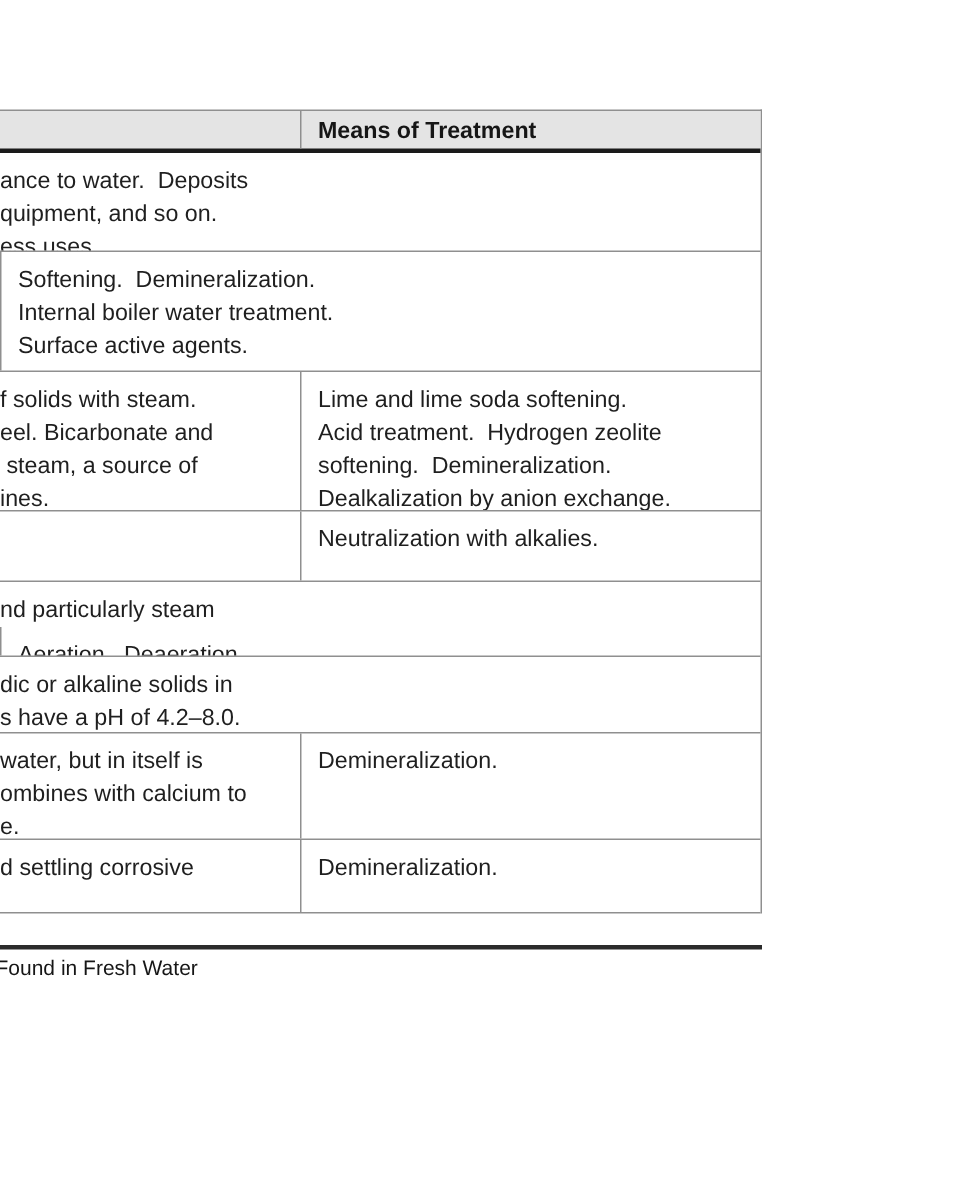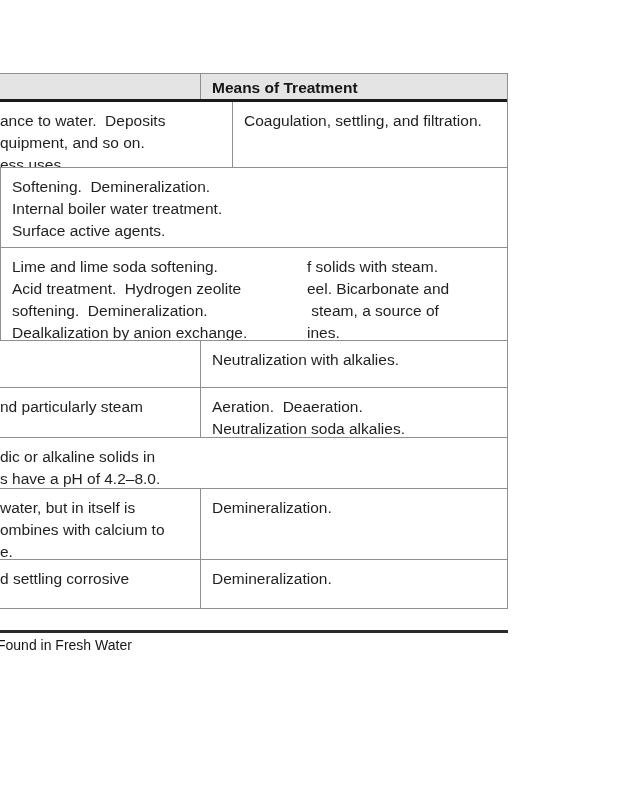--- a/index.html
+++ b/index.html
@@ -46,21 +46,21 @@
     border-left: 1px solid #8f8f8f;
     padding-left: 11px;
     padding-right: 8px;
   }
   .thead .cell { padding-top: 3px; line-height: 21px; }
   .thead .c-right { font-weight: bold; color: #161616; }
   .r0 { height: 66px; gap: 32px; }
   .r1 { height: 80px; }
   .r2 { height: 93px; }
   .r3 { height: 47px; }
-  .r4 { height: 50px; }
+  .r4 { height: 50px; flex-direction: column; }
   .r5 { height: 51px; }
   .r6 { height: 71px; }
   .r7 { height: 49px; border-bottom: 1px solid #8f8f8f; }
   .rule {
     position: absolute;
     left: 0;
     top: 630px;
     width: 508px;
     height: 3px;
     background: #2b2b2b;
@@ -84,38 +84,37 @@
 
     <div class="trow thead">
       <div class="cell c-left"></div>
       <div class="cell c-right">Means of Treatment</div>
     </div>
 
     <div class="trow r0">
       <div class="cell c-left">ance to water.  Deposits
 quipment, and so on.
 ess uses.</div>
-      <div class="cell c-right">Coagulation, settling, and filtration.</div>
     </div>
 
     <div class="trow r1">
       <div class="cell c-right">Softening.  Demineralization.
 Internal boiler water treatment.
 Surface active agents.</div>
     </div>
 
     <div class="trow r2">
+      <div class="cell c-left">f solids with steam.
+eel. Bicarbonate and
+ steam, a source of
+ines.</div>
       <div class="cell c-right">Lime and lime soda softening.
 Acid treatment.  Hydrogen zeolite
 softening.  Demineralization.
 Dealkalization by anion exchange.</div>
-      <div class="cell c-left">f solids with steam.
-eel. Bicarbonate and
- steam, a source of
-ines.</div>
     </div>
 
     <div class="trow r3">
       <div class="cell c-left"></div>
       <div class="cell c-right">Neutralization with alkalies.</div>
     </div>
 
     <div class="trow r4">
       <div class="cell c-left">nd particularly steam</div>
       <div class="cell c-right">Aeration.  Deaeration.

